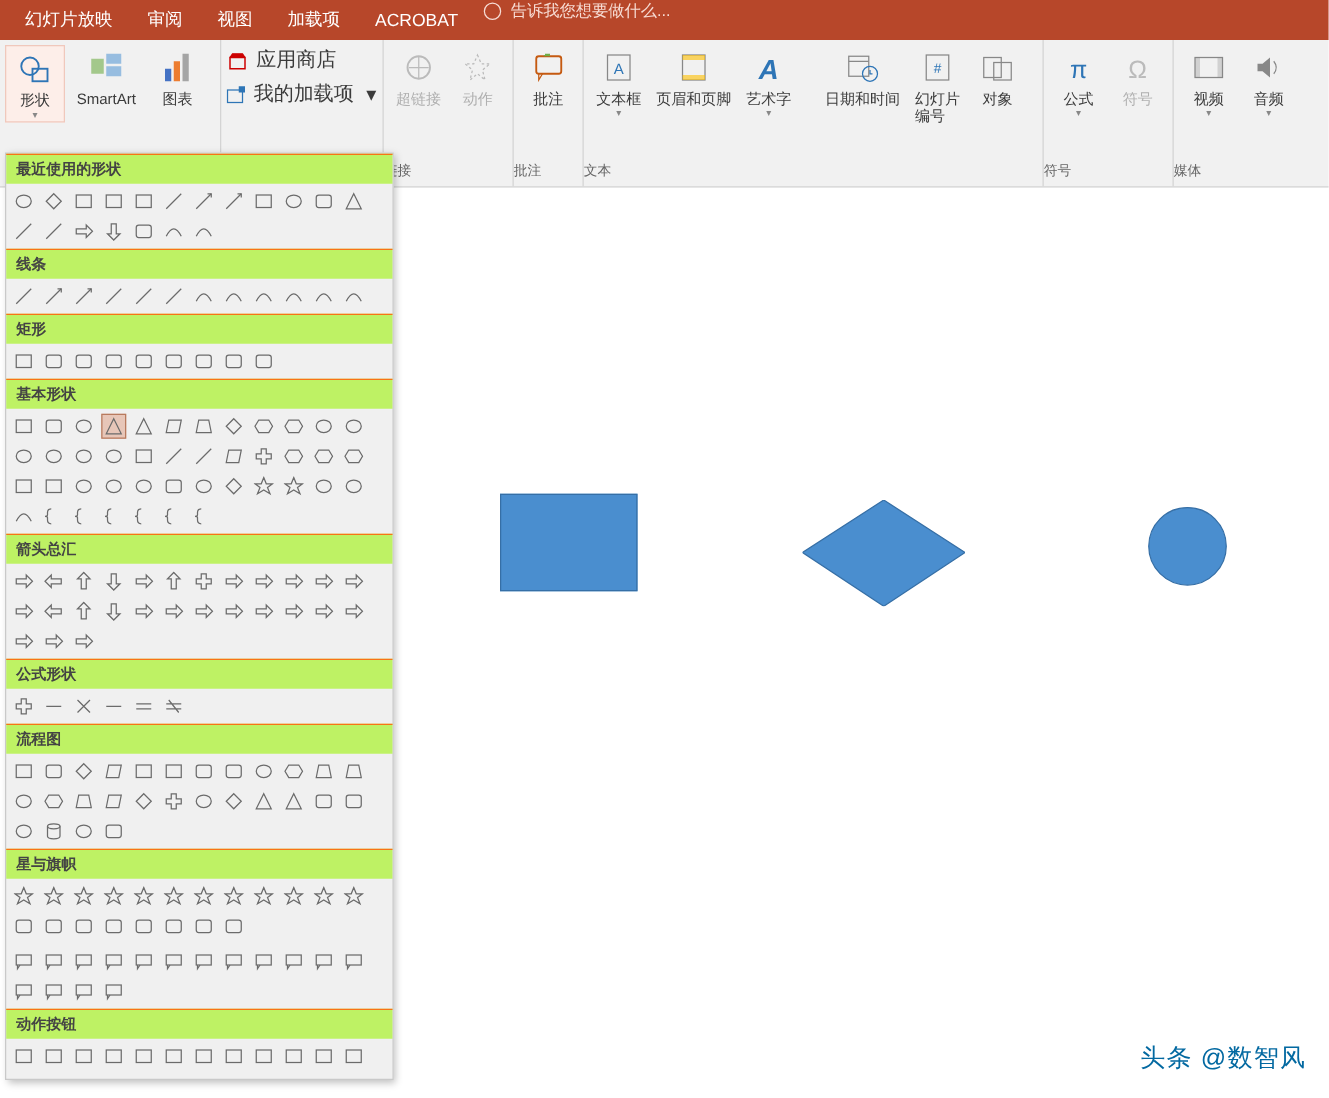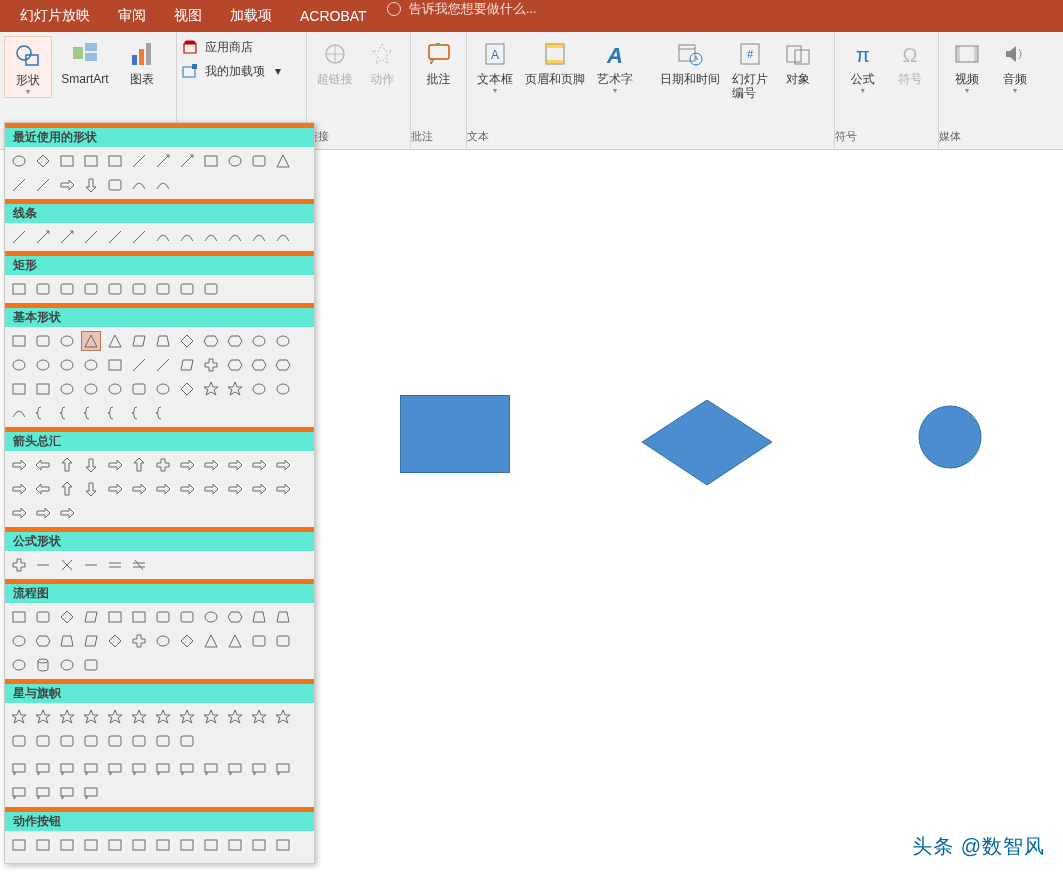--- a/index.html
+++ b/index.html
@@ -12,27 +12,27 @@
   
   .ribbon { height:118px; background:#f1f1f1; border-bottom:1px solid #d4d4d4; display:flex; }
   .rgroup { border-right:1px solid #d4d4d4; display:flex; flex-direction:column; }
   .rrow { flex:1; display:flex; align-items:flex-start; padding:4px 4px 0 4px; }
   .rlabel { height:20px; font-size:11px; color:#666; text-align:left; border-top:0; }
   .bigbtn { width:48px; display:flex; flex-direction:column; align-items:center; justify-content:flex-start; padding-top:2px; cursor:pointer; font-size:12px; color:#3b3b3b; line-height:1.2; }
   .bigbtn.disabled { color:#b0b0b0; }
   .bigbtn .ico { width:32px; height:32px; margin-bottom:2px; display:flex; align-items:center; justify-content:center; }
   .bigbtn .cap { text-align:left; white-space:normal; }
   .bigbtn .arrow { font-size:8px; color:#888; }
-  .sidebtns { display:flex; flex-direction:column; gap:6px; padding:6px 8px 0 4px; font-size:12px; color:#3b3b3b; }
+  .sidebtns { display:flex; flex-direction:column; gap:6px; padding:6px 8px 0 4px; font-size:16px; color:#3b3b3b; }
   .sidebtn { display:flex; align-items:center; gap:6px; cursor:pointer; white-space:nowrap; }
   .sidebtn .sico { width:18px; height:18px; display:flex; align-items:center; justify-content:center; }
   .active-shapes { background:#fdeee9; border:1px solid #f0c8bc; }
   
   .shapes-panel { position:absolute; left:4px; top:122px; width:311px; background:#f0f0f0; border:1px solid #c9c9c9; box-shadow:2px 2px 6px rgba(0,0,0,.25); padding-bottom:4px; z-index:20; }
-  .cat-head { background:#5eead4; height:24px; display:flex; align-items:center; padding:0 8px; font-size:12px; font-weight:bold; color:#444; border-top:5px solid #f97316; }
+  .cat-head { background:#bef264; height:24px; display:flex; align-items:center; padding:0 8px; font-size:12px; font-weight:bold; color:#444; border-top:1px solid #f97316; }
   .cat-grid { display:flex; flex-wrap:wrap; padding:4px 4px 4px 4px; gap:4px 4px; }
   .cell { width:20px; height:20px; display:flex; align-items:center; justify-content:center; cursor:pointer; }
   .cell svg { display:block; }
   .cell.sel { background:#e7c6b8; border:1px solid #b87a5e; width:20px; height:20px; }
   
   .slide { position:absolute; left:320px; top:160px; right:0; bottom:40px; background:#fff; }
   .rect { position:absolute; left:80px; top:235px; width:110px; height:78px; background:#4a8ecf; border:1px solid #366fa6; }
   .diamond { position:absolute; left:322px; top:240px; width:130px; height:85px; }
   .diamond svg, .circle svg { display:block; }
   .circle { position:absolute; left:598px; top:245px; width:65px; height:65px; }

